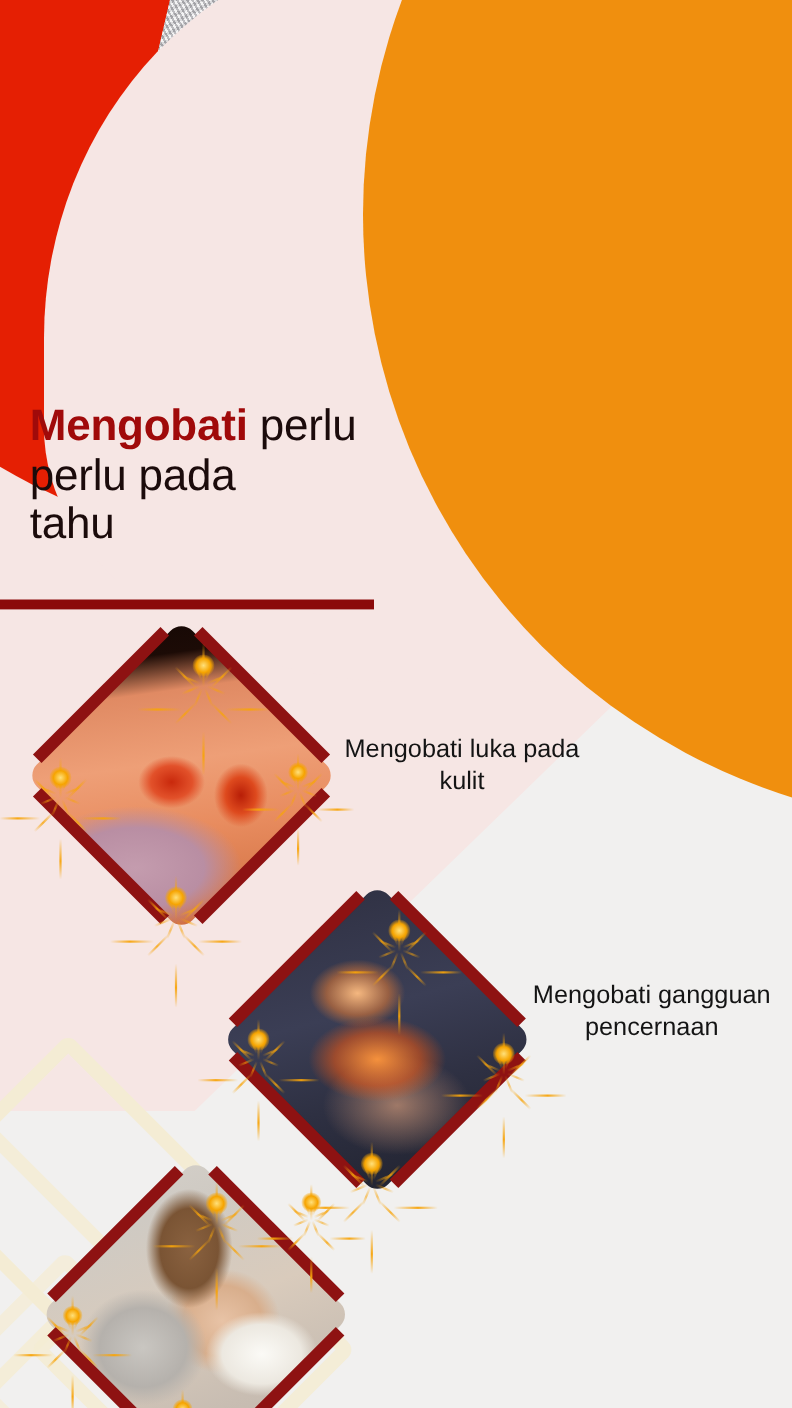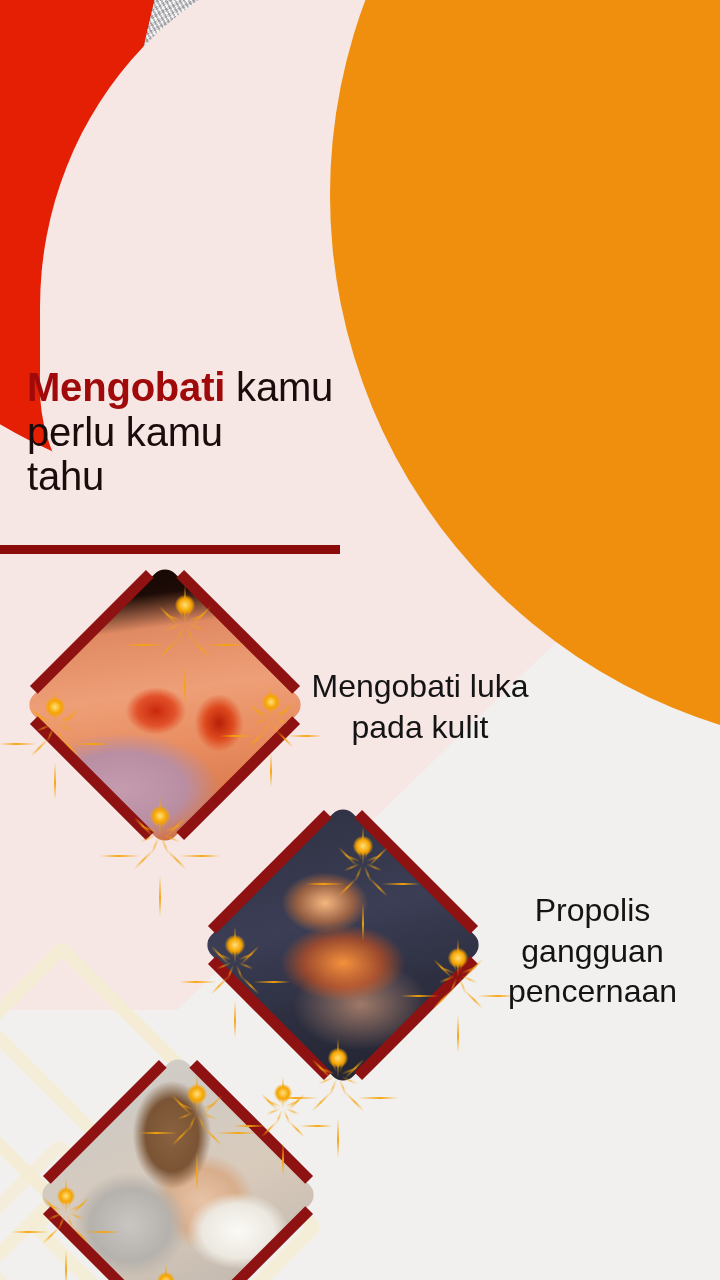--- a/index.html
+++ b/index.html
@@ -201,21 +201,21 @@
     margin-left:-13%; margin-top:-13%;
     border-radius:50%;
     background:radial-gradient(circle, #FFE07A 0%, #F6A400 45%, rgba(246,164,0,0) 75%);
   }
 
   
   .caption {
     position:absolute;
     text-align:center;
     color:#141414;
-    font-size:32px;
+    font-size:23px;
     line-height:1.27;
     font-weight:400;
   }
   .cap1 { left:300px; top:666px; width:240px; }
   .cap2 { left:470px; top:890px; width:245px; }
   .cap3 { left:310px; top:1143px; width:250px; }
 </style>
 </head>
 <body>
 
@@ -234,22 +234,22 @@
   <div class="layer tex-wedge"></div>
   <div class="layer tex-wedge-red"></div>
   <div class="layer tex-wedge-tan"></div>
   <div class="layer blob-red"></div>
   <div class="layer teardrop"></div>
   <div class="layer blob-cream"></div>
   <div class="layer circle-orange"></div>
 
   <div class="headline">
     <br>
-    <span class="hl-strong">Mengobati</span><span> kamu</span><br>
-    <span>perlu kamu</span><br>
+    <span class="hl-strong">Mengobati</span><span> perlu</span><br>
+    <span>perlu pada</span><br>
     <span>tahu</span>
   </div>
 
   <div class="divider"></div>
 
   <div class="card" style="left:65px; top:605px; width:200px; height:200px;">
     <div class="dia">
       <div class="photo ph-wound"></div>
     </div>
     <div class="frame">
@@ -419,21 +419,21 @@
       <span style="height: 22%; transform: rotate(202.5deg) translateY(-22%); transform-origin: 50% 100%; opacity: 0.6;"></span>
       <span style="height: 34%; transform: rotate(225deg) translateY(-34%); transform-origin: 50% 100%; opacity: 0.85;"></span>
       <span style="height: 22%; transform: rotate(247.5deg) translateY(-22%); transform-origin: 50% 100%; opacity: 0.6;"></span>
       <span style="height: 50%; transform: rotate(270deg) translateY(-50%); transform-origin: 50% 100%; opacity: 1;"></span>
       <span style="height: 22%; transform: rotate(292.5deg) translateY(-22%); transform-origin: 50% 100%; opacity: 0.6;"></span>
       <span style="height: 34%; transform: rotate(315deg) translateY(-34%); transform-origin: 50% 100%; opacity: 0.85;"></span>
       <span style="height: 22%; transform: rotate(337.5deg) translateY(-22%); transform-origin: 50% 100%; opacity: 0.6;"></span>
       <i class="core"></i>
     </div>
 
-  <div class="caption cap2">Propolis gangguan pencernaan</div>
+  <div class="caption cap2">Mengobati gangguan pencernaan</div>
 
   <div class="card" style="left:78px; top:1095px; width:200px; height:200px;">
     <div class="dia">
       <div class="photo ph-flu"></div>
     </div>
     <div class="frame">
       <i class="t"></i>
         <i class="r"></i>
         <i class="b"></i>
         <i class="l"></i>

